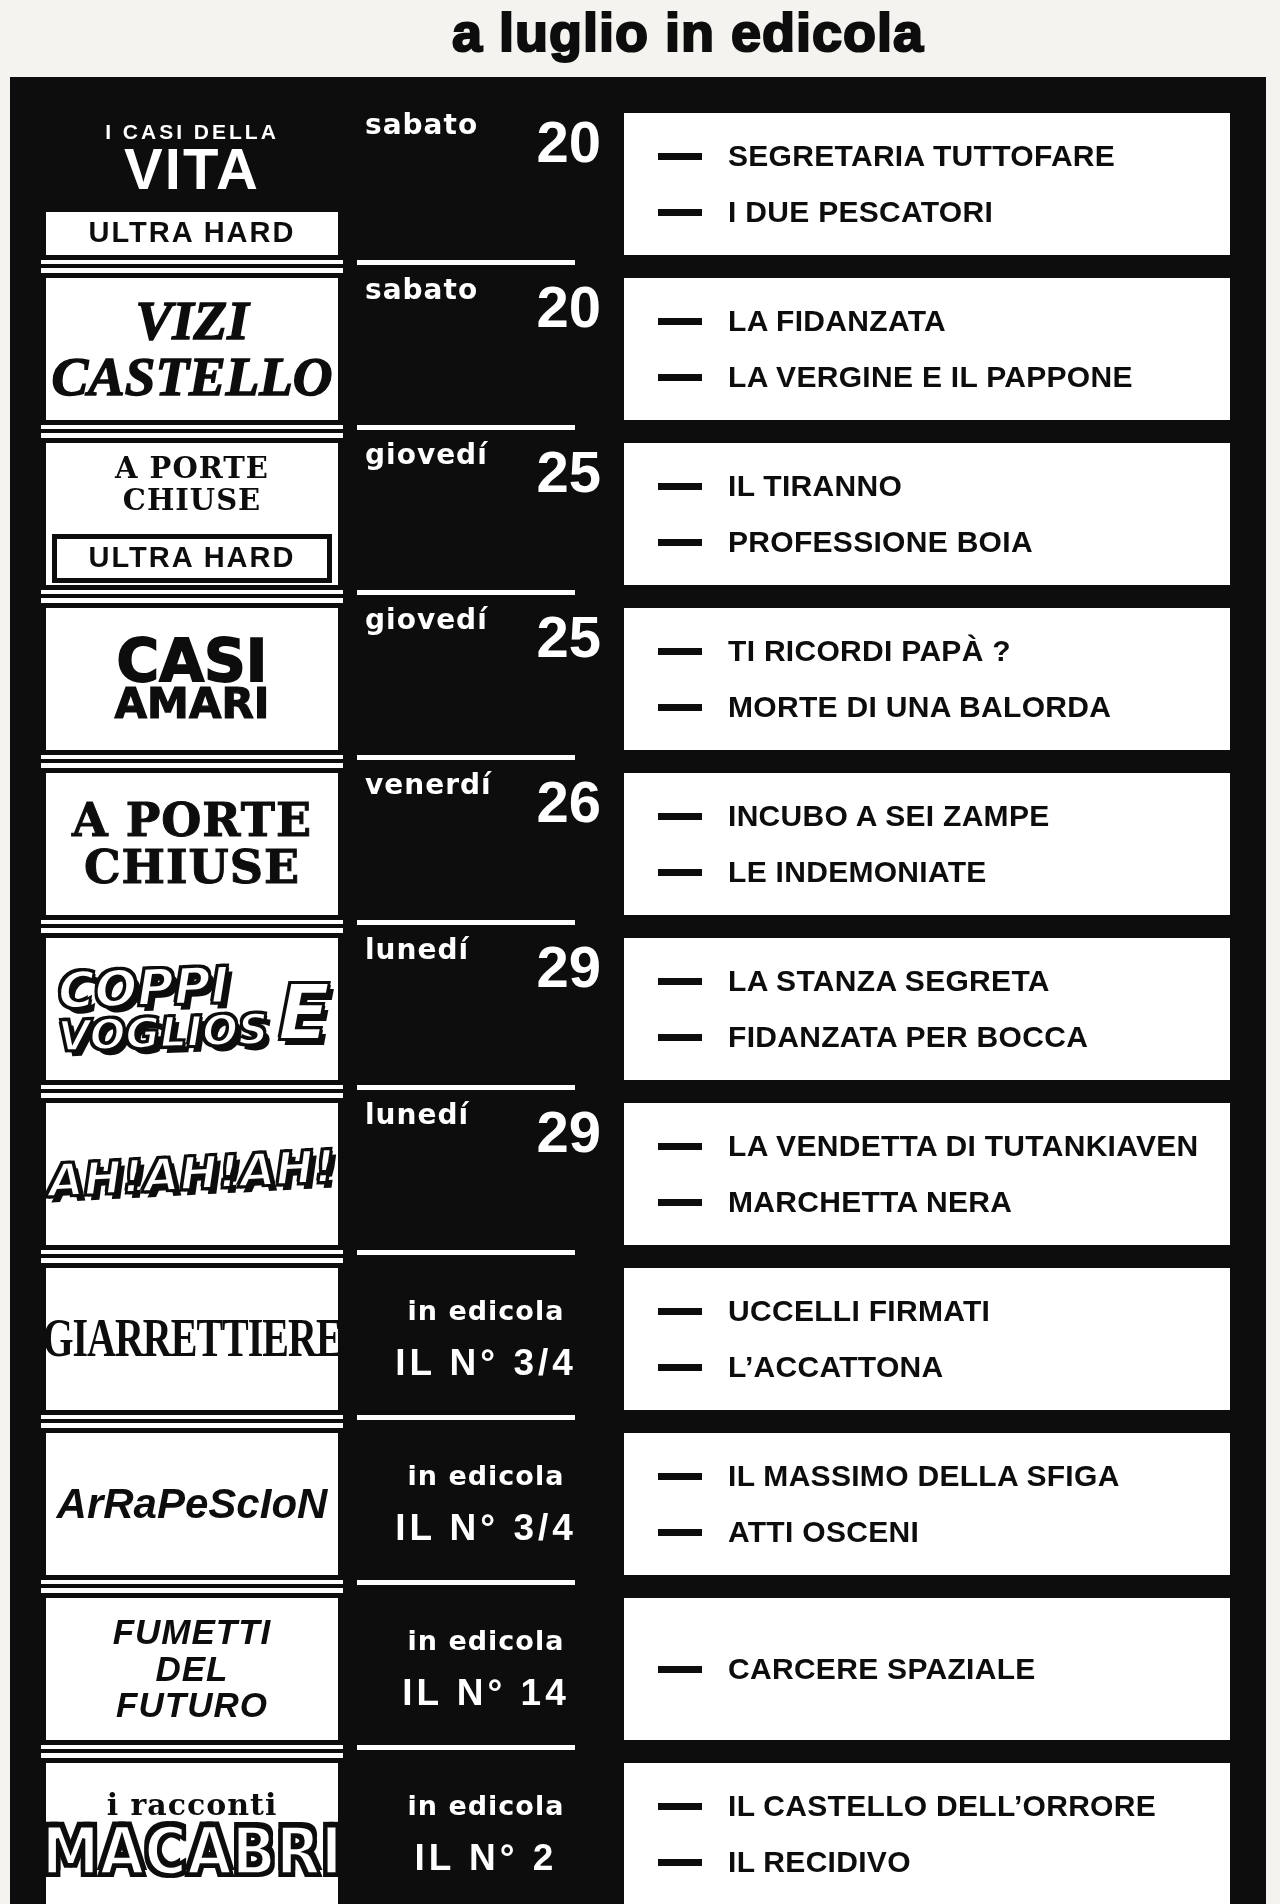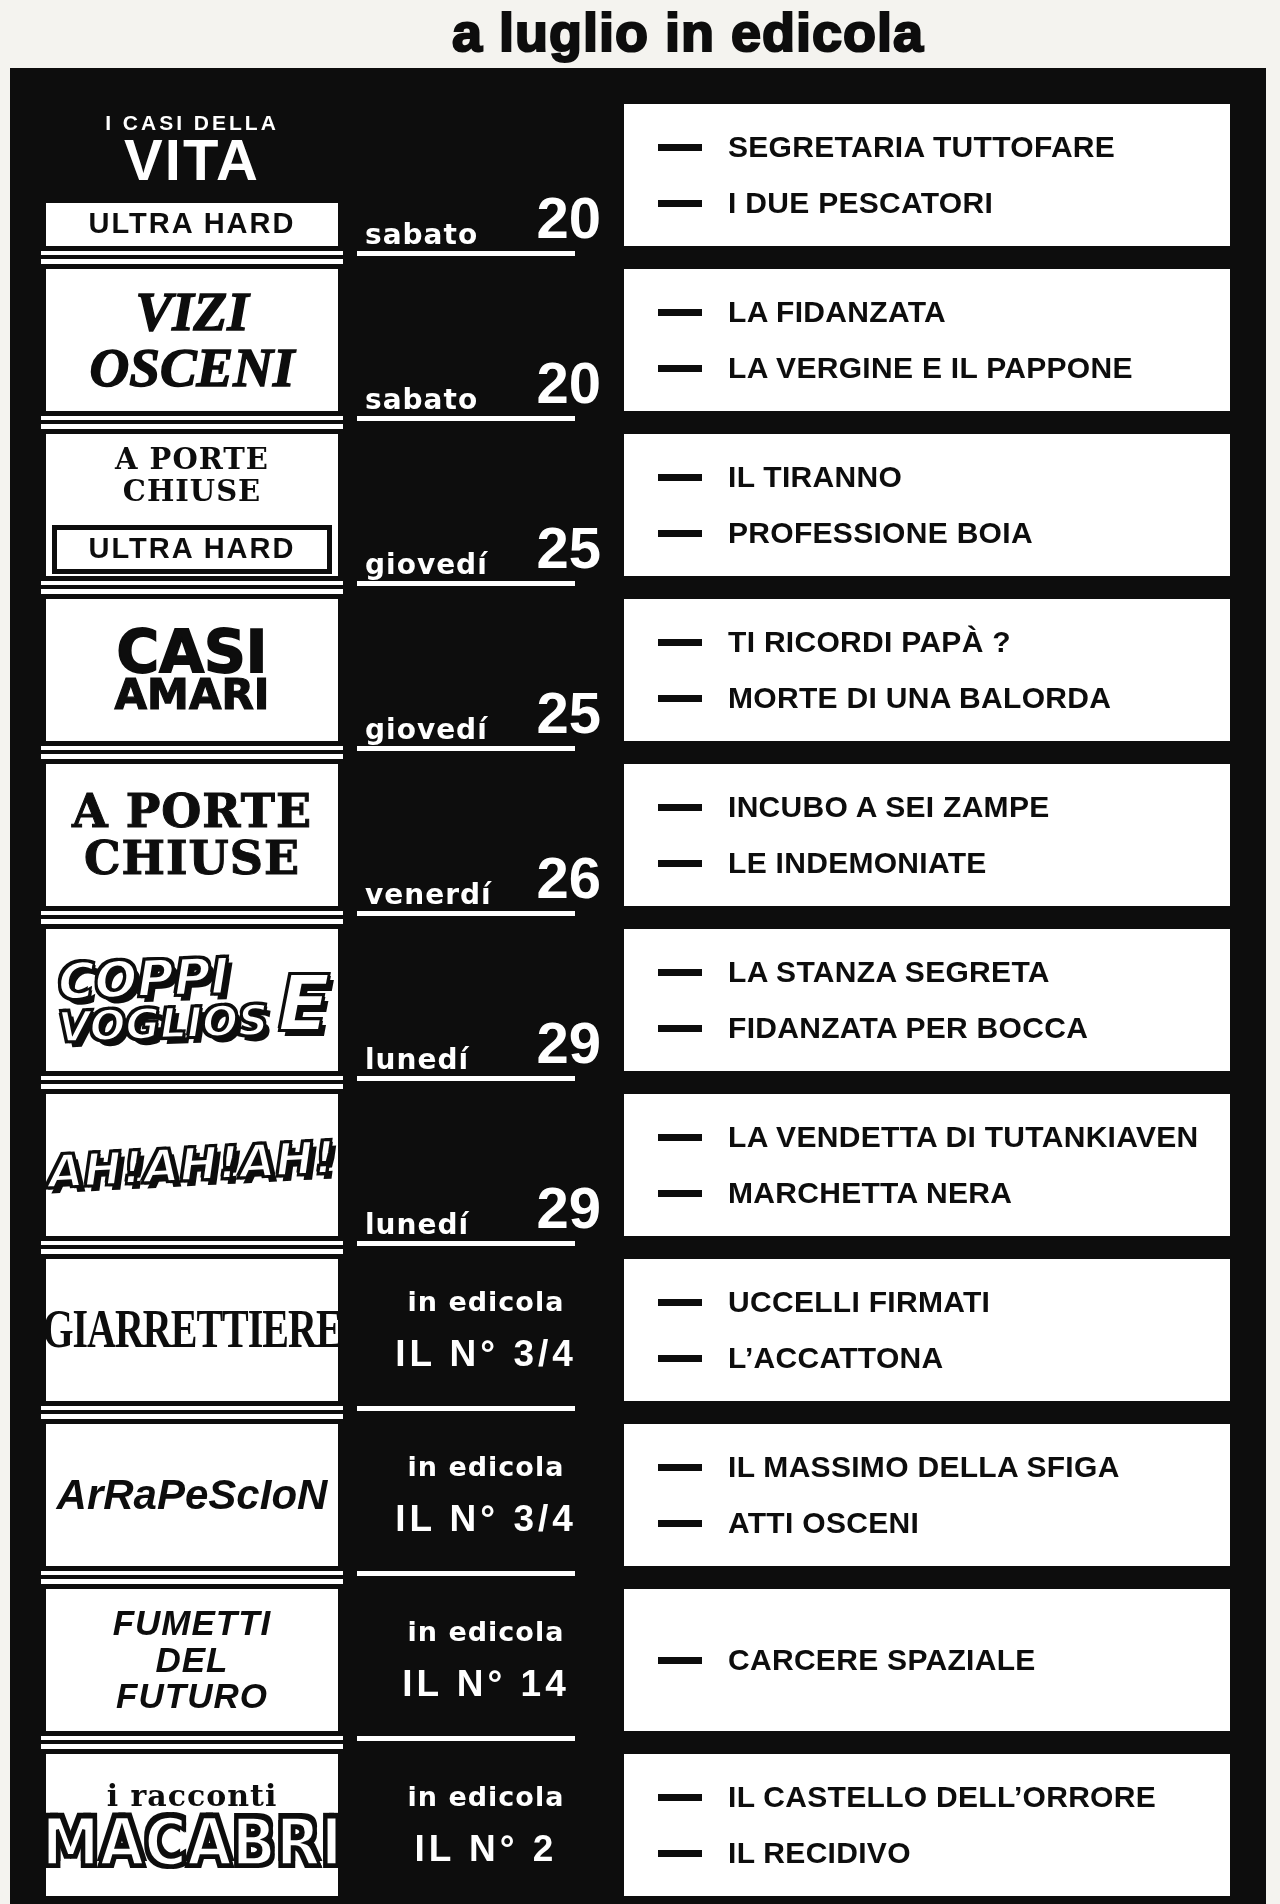--- a/index.html
+++ b/index.html
@@ -4,21 +4,21 @@
 <style>
   html,body{margin:0;padding:0;}
   body{
     width:1280px;height:1904px;
     background:#f4f3ef;
     font-family:"Liberation Sans", sans-serif;
     color:#0d0d0d;
     overflow:hidden;
   }
   .page-title{
-    margin:2px 14px 6px 452px;
+    margin:2px 14px 15px 452px;
     font-size:54px;line-height:60px;
     font-weight:bold;letter-spacing:1px;
     -webkit-text-stroke:2.2px #0d0d0d;
     white-space:nowrap;
   }
   .table{
     margin:0 14px 0 10px;
     background:#0d0d0d;
     border:8px solid #0d0d0d;
     padding:23px;
@@ -32,21 +32,21 @@
 
   .cell-left{
     background:#fff;border:5px solid #0d0d0d;margin-right:10px;
     display:flex;flex-direction:column;align-items:stretch;justify-content:center;
     text-align:center;overflow:hidden;
   }
   .logo{flex:1;display:flex;flex-direction:column;align-items:center;justify-content:center;position:relative;}
   .logo-line{line-height:1.02;white-space:nowrap;}
 
   .cell-mid{color:#fff;}
-  .cell-mid.day{display:flex;align-items:flex-end;justify-content:space-between;padding:0 18px 0 12px;}
+  .cell-mid.day{display:flex;align-items:flex-start;justify-content:space-between;padding:0 18px 0 12px;}
   .day-name{font-family:"DejaVu Sans",sans-serif;font-weight:bold;font-size:28px;letter-spacing:1px;}
   .day-num{font-size:58px;font-weight:bold;}
   .cell-mid.edicola{display:flex;flex-direction:column;align-items:center;justify-content:center;gap:16px;}
   .ed-label{font-family:"DejaVu Sans",sans-serif;font-weight:bold;font-size:27px;letter-spacing:1px;}
   .ed-value{font-size:37px;font-weight:bold;letter-spacing:4px;white-space:nowrap;}
 
   .cell-right{
     background:#fff;border:5px solid #0d0d0d;
     display:flex;flex-direction:column;justify-content:space-evenly;
     padding:4px 8px 4px 34px;overflow:hidden;
@@ -135,21 +135,21 @@
     </div>
     <div class="gap">
       <div class="gl"></div>
       <div class="gm"></div>
       <div class="gr"></div>
     </div>
     <div class="row r1">
       <div class="cell-left">
         <div class="logo">
           <span class="logo-line l0">VIZI</span>
-          <span class="logo-line l1">OSCENI</span>
+          <span class="logo-line l1">CASTELLO</span>
         </div>
       </div>
       <div class="cell-mid day">
         <span class="day-name">sabato</span>
         <span class="day-num">20</span>
       </div>
       <div class="cell-right">
         <div class="title-line">
           <div class="dash"></div>
           <span class="title-text">LA FIDANZATA</span>

